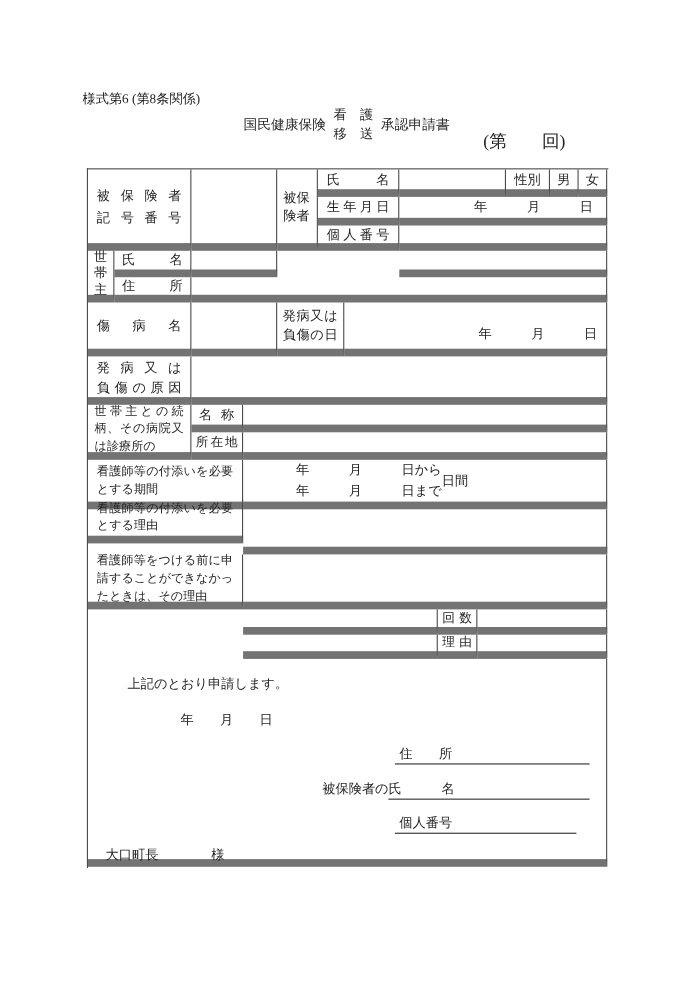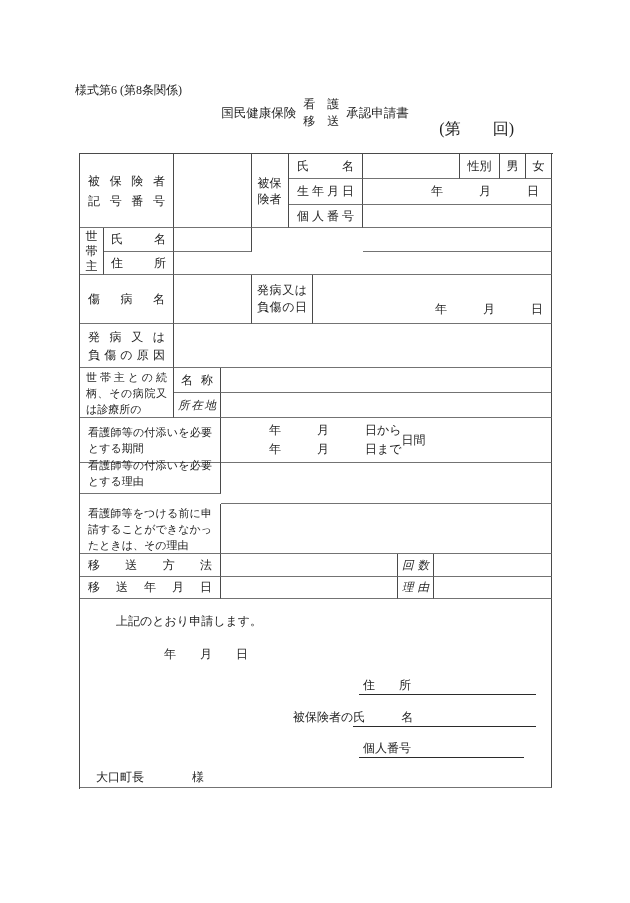--- a/index.html
+++ b/index.html
@@ -7,31 +7,31 @@
     position:relative;width:589px;height:903px;background:#ffffff;overflow:hidden;
     font-family:"Liberation Serif","DejaVu Serif",serif;color:#1f1f1f;
   }
   .abs{position:absolute;}
   .hdr-formno{left:75px;top:82px;font-size:12px;}
   .hdr-title{left:0;top:96px;width:630px;display:flex;justify-content:center;align-items:center;gap:7px;font-size:12.5px;}
   .hdr-stack{font-size:12px;line-height:17px;text-align:center;}
   .hdr-round{top:119px;right:75px;font-size:16px;}
   .tbl{position:absolute;left:79px;top:153px;width:473px;height:635px;
        border-top:1px solid #4a4a4a;border-left:1px solid #4a4a4a;}
-  .c{position:absolute;box-sizing:border-box;border-right:1px solid #4a4a4a;border-bottom:1px solid #737373;
+  .c{position:absolute;box-sizing:border-box;border-right:1px solid #4a4a4a;border-bottom:7px solid #737373;
      display:flex;flex-direction:column;justify-content:center;font-size:12px;line-height:1.4;}
   .c .t{width:100%;box-sizing:border-box;}
   .j{text-align:justify;text-align-last:justify;white-space:pre-line;}
   .jw{text-align:justify;}
   .ctr{text-align:center;}
   .rt{text-align:right;}
   .p8{padding:0 8px;}
   .p6{padding:1px 6px;}
   .p5{padding:0 5px;}
-  .p4{padding:0 4px;font-style:italic;}
+  .p4{padding:0 4px;}
   .sm{font-size:11px;line-height:16px;}
   .s115{font-size:11.5px;}
   .bottom{justify-content:flex-end;}
   .row{flex-direction:row;align-items:center;justify-content:flex-start;}
   .lh20{line-height:20px;}
   .lh17{line-height:17px;}
   .lh19{line-height:19px;}
   .vword{width:13px;margin:0 auto;word-break:break-all;line-height:15px;text-align:center;}
   .wrap2{width:25px;margin:0 auto;word-break:break-all;line-height:16px;text-align:left;}
   .ftr-item{position:absolute;font-size:12px;white-space:nowrap;}
@@ -151,32 +151,26 @@
     <div class="c" style="left:0;top:299px;width:141px;height:41px;">
       <div class="t jw sm p8">看護師等の付添いを必要とする理由</div>
     </div>
     <div class="c" style="left:141px;top:309px;width:331px;height:41px;"></div>
 
     <div class="c" style="left:0;top:350px;width:141px;height:50px;">
       <div class="t jw sm p8">看護師等をつける前に申請することができなかったときは、その理由</div>
     </div>
     <div class="c" style="left:141px;top:350px;width:331px;height:50px;"></div>
 
-    <div class="c" style="left:0;top:400px;width:141px;height:23px;">
-      <div class="t j p8">移送方法</div>
-    </div>
     <div class="c" style="left:141px;top:400px;width:177px;height:23px;"></div>
     <div class="c" style="left:318px;top:400px;width:36px;height:23px;">
       <div class="t j p4 s115">回数</div>
     </div>
     <div class="c" style="left:354px;top:400px;width:118px;height:23px;"></div>
 
-    <div class="c" style="left:0;top:423px;width:141px;height:22px;">
-      <div class="t j p8">移送年月日</div>
-    </div>
     <div class="c" style="left:141px;top:423px;width:177px;height:22px;"></div>
     <div class="c" style="left:318px;top:423px;width:36px;height:22px;">
       <div class="t j p4 s115">理由</div>
     </div>
     <div class="c" style="left:354px;top:423px;width:118px;height:22px;"></div>
 
     <div class="c" style="left:0;top:445px;width:472px;height:189px;display:block;">
       <div class="ftr-item" style="left:36px;top:14px;">上記のとおり申請します。</div>
       <div class="ftr-item" style="left:84px;top:47px;">年　　月　　日</div>
       <div class="ftr-item" style="left:279px;top:78px;">

